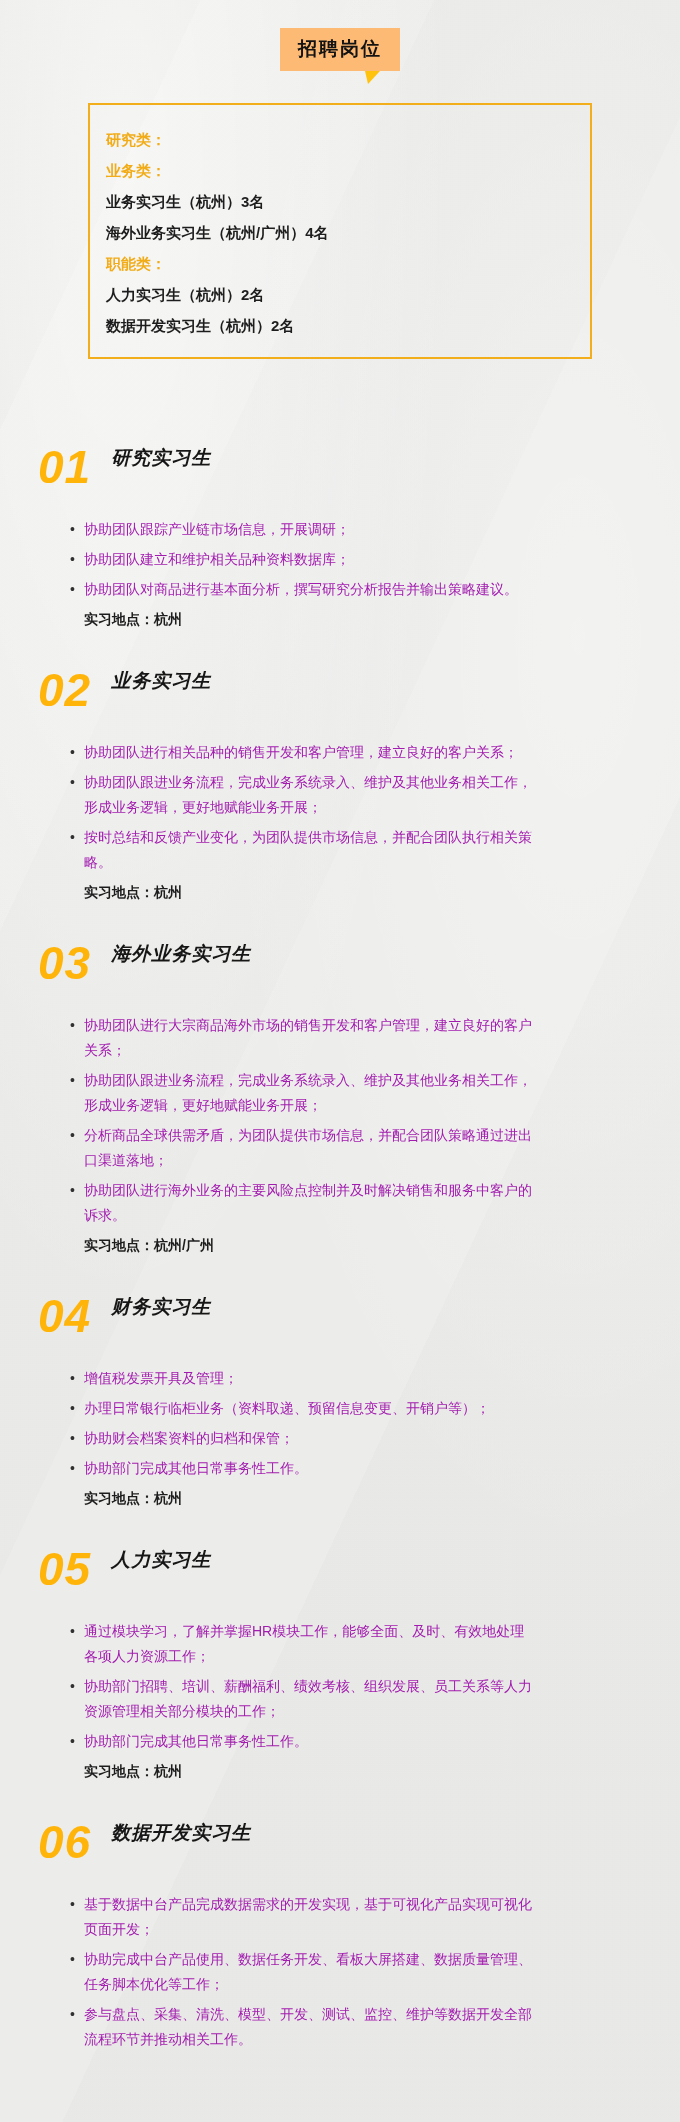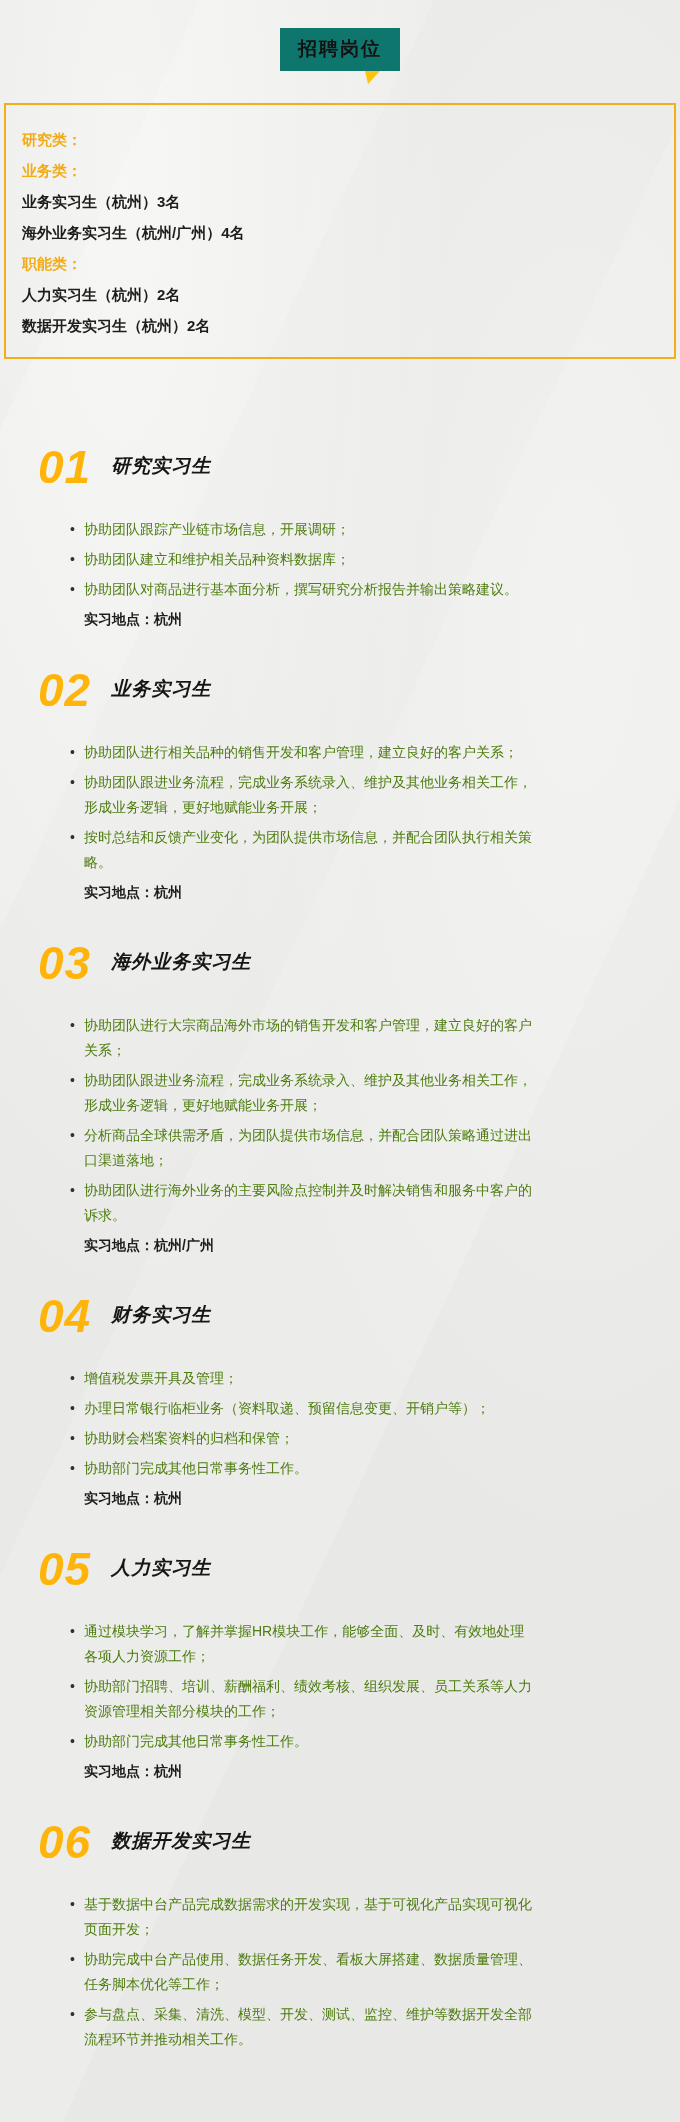--- a/index.html
+++ b/index.html
@@ -13,53 +13,53 @@
     background-image:
       radial-gradient(ellipse at 18% 8%, rgba(255,255,255,0.55), rgba(255,255,255,0) 42%),
       radial-gradient(ellipse at 85% 30%, rgba(255,255,255,0.35), rgba(255,255,255,0) 45%),
       linear-gradient(115deg, rgba(0,0,0,0.015) 0 12%, rgba(255,255,255,0.03) 12% 26%, rgba(0,0,0,0.012) 26% 44%, rgba(255,255,255,0.025) 44% 63%, rgba(0,0,0,0.015) 63% 100%);
   }
 
   
   .badge-wrap { display: flex; justify-content: center; padding-top: 28px; }
   .badge {
     position: relative;
-    background: #0f766e;
+    background: #fdba74;
     color: #131313;
     font-weight: bold;
     font-size: 19px;
     letter-spacing: 2px;
     padding: 8px 18px 9px 18px;
   }
   .badge::after {
     content: "";
     position: absolute;
     top: 100%;
     left: 71%;
     width: 0; height: 0;
     border-top: 13px solid #FFC30D;
     border-left: 3px solid transparent;
     border-right: 12px solid transparent;
   }
 
   
   .summary-box {
-    width: 672px;
+    width: 504px;
     margin: 32px auto 0 auto;
     border: 2px solid #F2AE1B;
     padding: 19px 14px 16px 16px;
   }
   .summary-box p { margin: 0; font-size: 15px; font-weight: bold; line-height: 31px; }
   .summary-box .cat  { color: #F1AC18; }
   .summary-box .item { color: #1d1d1d; }
 
   
   .jobs { margin-top: 86px; padding-left: 38px; }
   .job { margin-bottom: 36px; }
-  .job-header { display: flex; align-items: center; }
+  .job-header { display: flex; align-items: flex-start; }
   .job-num {
     font-size: 46px;
     line-height: 44px;
     font-weight: bold;
     font-style: italic;
     color: #FFB40A;
     letter-spacing: 1px;
   }
   .job-title {
     margin: 0 0 2px 20px;
@@ -74,21 +74,21 @@
     margin: 28px 0 0 33px;
     padding: 0;
     width: 462px;
   }
   .job-duties li {
     position: relative;
     padding-left: 13px;
     font-size: 14px;
     line-height: 25px;
     margin-bottom: 5px;
-    color: #4d7c0f;
+    color: #a21caf;
   }
   .job-duties li::before {
     content: "\2022";
     position: absolute;
     left: -1px;
     top: 0;
     color: #303030;
   }
   .job-location {
     margin: 2px 0 0 46px;

